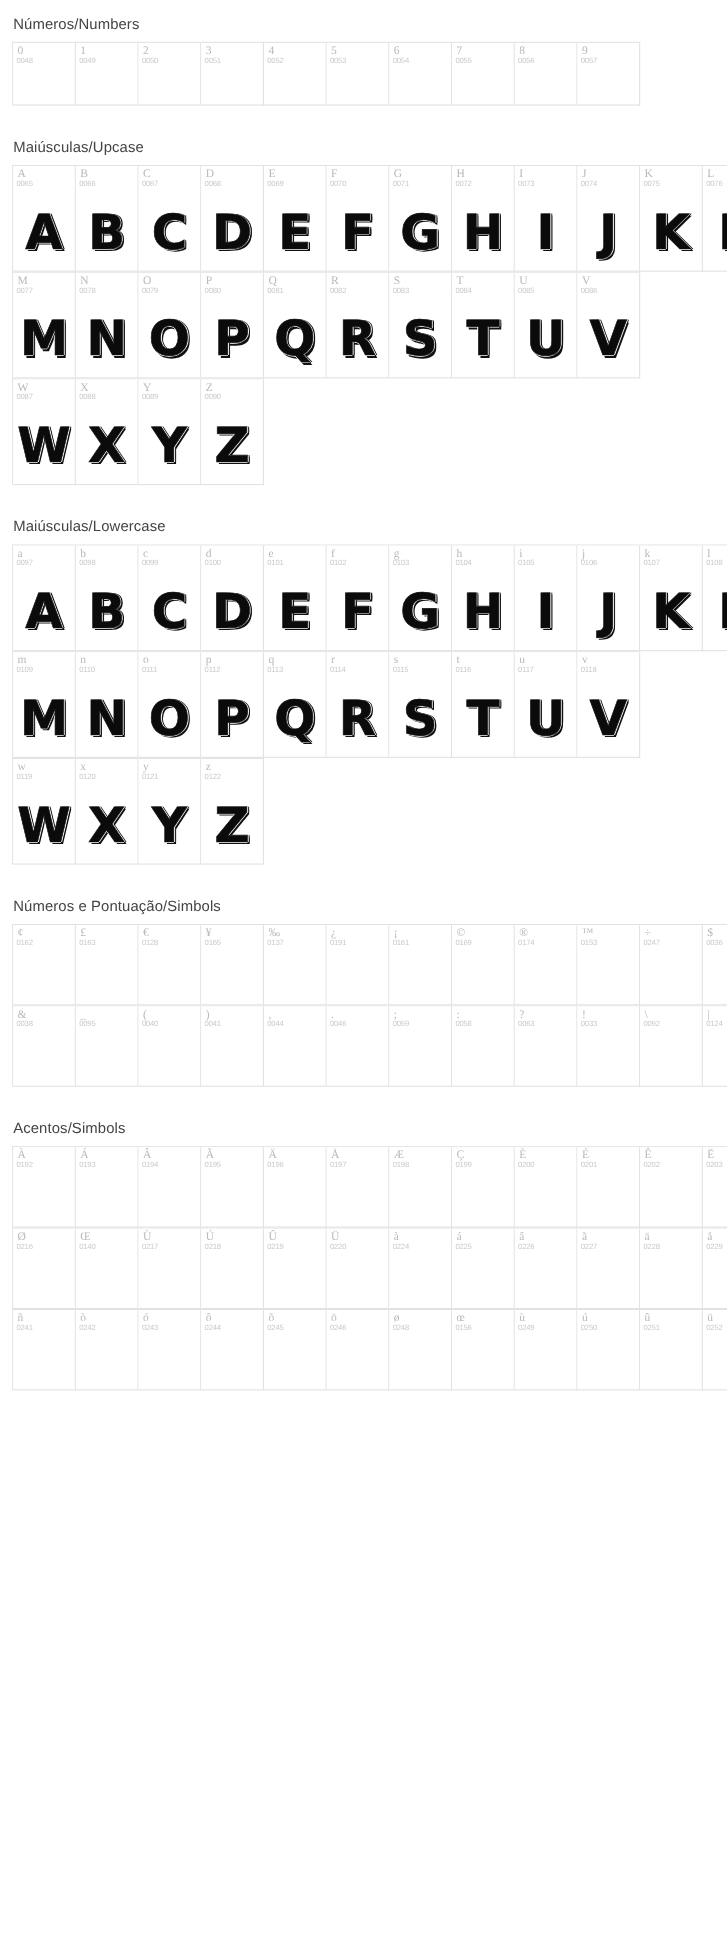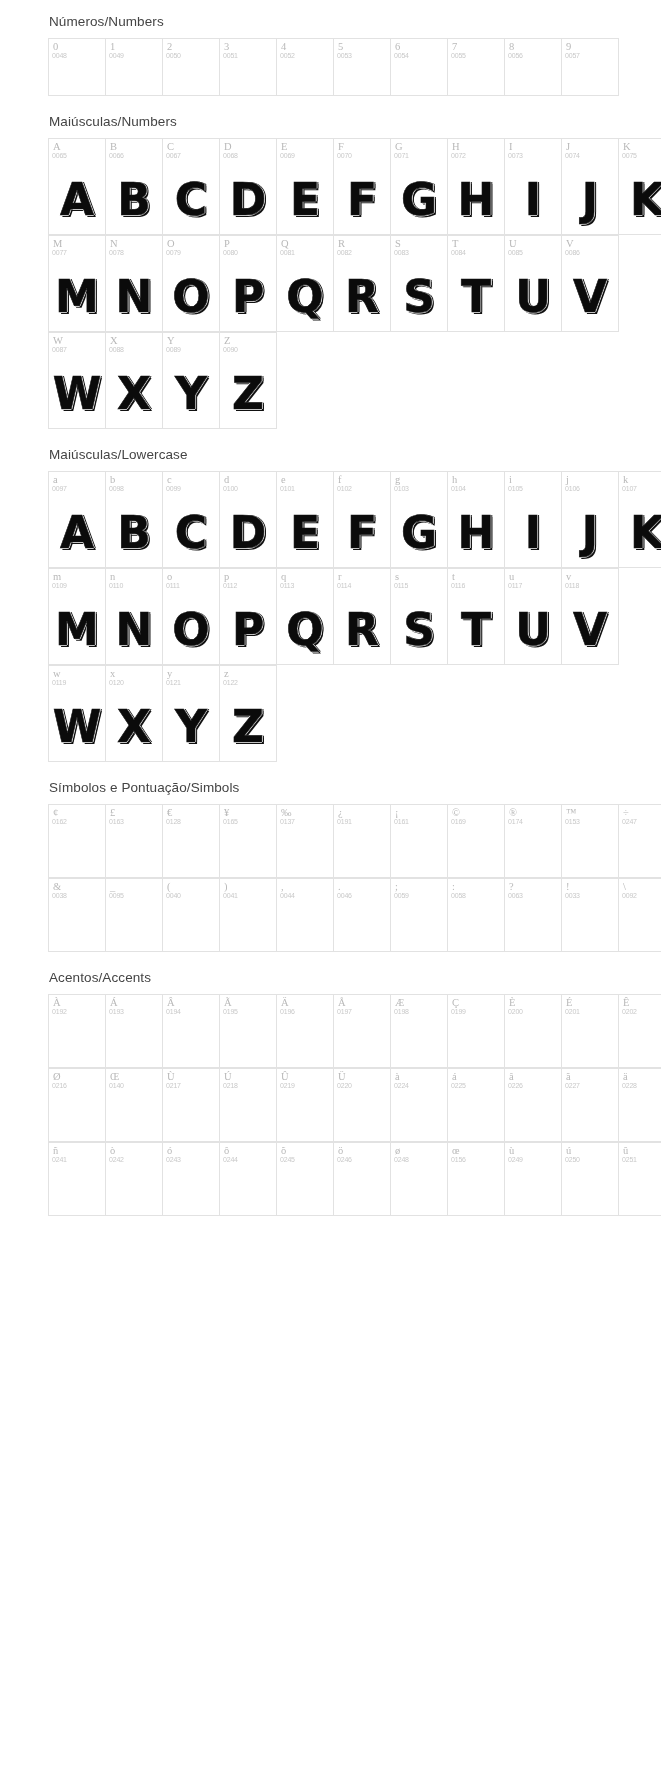--- a/index.html
+++ b/index.html
@@ -4,21 +4,21 @@
 <style>
   * { box-sizing: border-box; }
   html, body {
     margin: 0; padding: 0;
     background: #ffffff;
     font-family: "Liberation Sans", sans-serif;
   }
   body { width: 661px; }
   .page { width: 661px; padding: 0 0 20px 0; }
 
-  .section { margin: 0 0 4px 0; padding-left: 37px; }
+  .section { margin: 0 0 16px 0; }
   .section-title {
     font-size: 13.5px;
     color: #444444;
     font-weight: 400;
     padding: 14px 0 9px 12px;
     letter-spacing: 0.1px;
   }
 
   .grid {
     display: flex;
@@ -132,21 +132,21 @@
             <span class="code">0056</span>
           </div>
           <div class="cell empty">
             <span class="ch">9</span>
             <span class="code">0057</span>
           </div>
         </div>
       </div>
     </div>
     <div class="section">
-      <div class="section-title">Maiúsculas/Numbers</div>
+      <div class="section-title">Maiúsculas/Upcase</div>
       <div class="grid letters">
         <div class="row first">
           <div class="cell">
             <span class="ch">A</span>
             <span class="code">0065</span>
             <span class="glyph">A</span>
           </div>
           <div class="cell">
             <span class="ch">B</span>
             <span class="code">0066</span>
@@ -414,21 +414,21 @@
           </div>
           <div class="cell">
             <span class="ch">z</span>
             <span class="code">0122</span>
             <span class="glyph">Z</span>
           </div>
         </div>
       </div>
     </div>
     <div class="section">
-      <div class="section-title">Símbolos e Pontuação/Simbols</div>
+      <div class="section-title">Números e Pontuação/Simbols</div>
       <div class="grid small">
         <div class="row first">
           <div class="cell empty">
             <span class="ch">¢</span>
             <span class="code">0162</span>
           </div>
           <div class="cell empty">
             <span class="ch">£</span>
             <span class="code">0163</span>
           </div>
@@ -519,21 +519,21 @@
             <span class="code">0092</span>
           </div>
           <div class="cell empty">
             <span class="ch">|</span>
             <span class="code">0124</span>
           </div>
         </div>
       </div>
     </div>
     <div class="section">
-      <div class="section-title">Acentos/Accents</div>
+      <div class="section-title">Acentos/Simbols</div>
       <div class="grid small">
         <div class="row first">
           <div class="cell empty">
             <span class="ch">À</span>
             <span class="code">0192</span>
           </div>
           <div class="cell empty">
             <span class="ch">Á</span>
             <span class="code">0193</span>
           </div>

